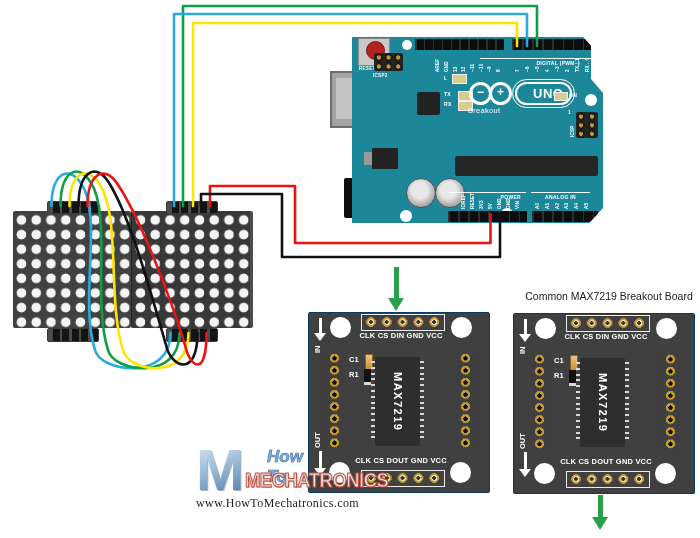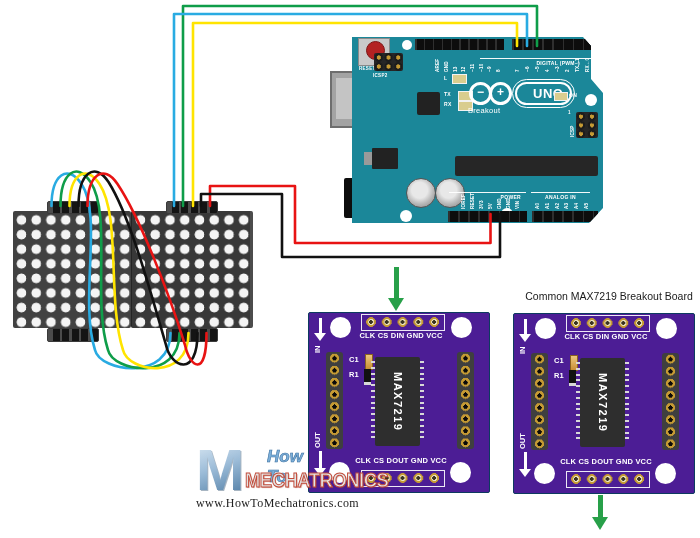--- a/index.html
+++ b/index.html
@@ -29,21 +29,21 @@
   .led{position:absolute;width:13px;height:8px;background:#d9cd8e;border:1px solid #f2f2f2;}
   .icspgrid{position:absolute;background-color:#262626;border-radius:2px;
     background-image:radial-gradient(circle at 4.8px 4.5px,#c59a33 2px,#1c1c1c 2.2px 4.2px,rgba(0,0,0,0) 4.4px);}
   .cap{position:absolute;width:28px;height:28px;border-radius:50%;border:1px solid #555;
     background:radial-gradient(circle at 45% 40%,#e8e8e8 0 35%,#b9b9b9 60%,#7c7c7c 100%);}
   .logo-ring{position:absolute;width:17px;height:17px;border:3px solid #fff;border-radius:50%;
     color:#fff;font-weight:bold;text-align:center;line-height:15px;font-size:12px;}
   .uno-oval{position:absolute;border:2px solid #fff;outline:1.5px solid #fff;outline-offset:2px;
     border-radius:14px;color:#fff;font-weight:bold;font-size:13px;padding:2px 7px;letter-spacing:.5px;}
   
-  .maxb{position:absolute;width:182px;height:181px;background:#4c1d95;border:1.5px solid #0d3a60;
+  .maxb{position:absolute;width:182px;height:181px;background:#404040;border:1.5px solid #0d3a60;
     border-radius:2px;box-sizing:border-box;}
   .pblock{position:absolute;width:82px;height:15px;border:1px solid rgba(255,255,255,.9);
     background-image:radial-gradient(circle at 8px 7px,#3a3320 1.7px,#ece3c2 1.8px 2.9px,#c59a33 3px 4.7px,rgba(0,0,0,0) 4.9px);
     background-size:15.8px 15px;background-position:1px 0;}
   .fheader{position:absolute;width:17px;height:97px;background-color:#3f3f3f;border-radius:3px;
     background-image:radial-gradient(circle at 8.5px 6.2px,#0a0a0a 2.1px,#c59a33 2.2px 4.4px,rgba(0,0,0,0) 4.6px);
     background-size:17px 12.1px;}
   .wlabel{position:absolute;color:#fff;font-weight:bold;font-size:7.5px;white-space:nowrap;
     text-align:center;letter-spacing:.2px;}
   .rotw{position:absolute;color:#fff;font-weight:bold;font-size:7.5px;white-space:nowrap;

